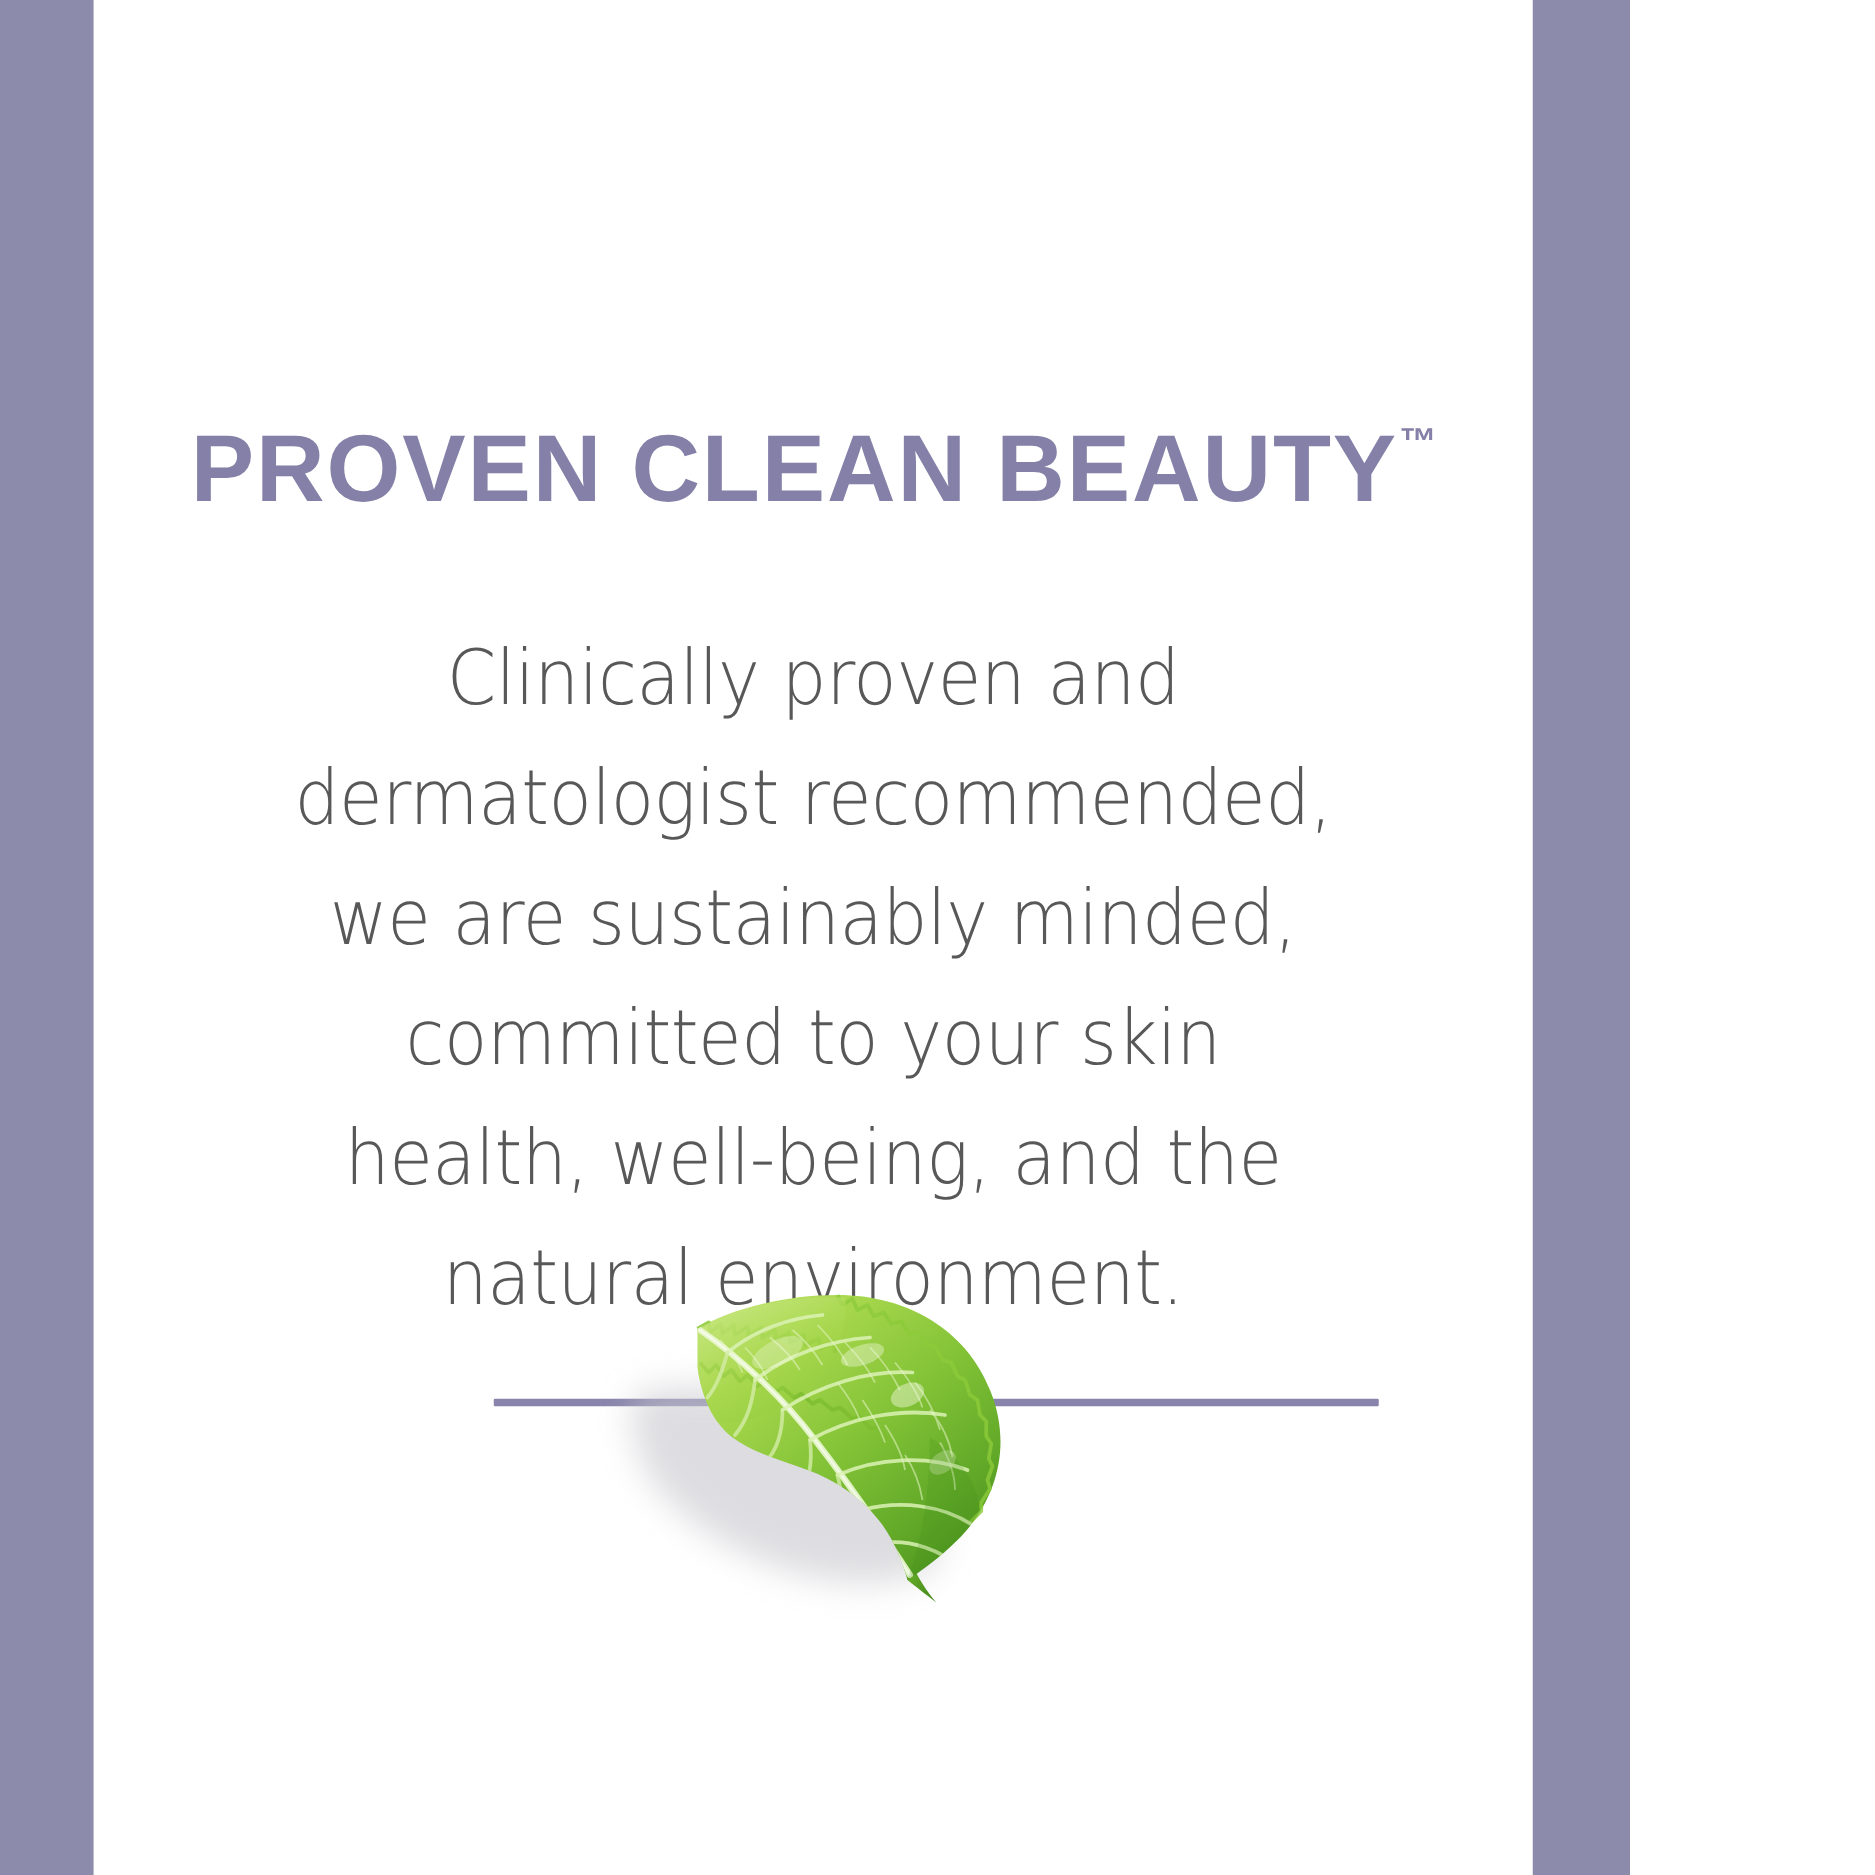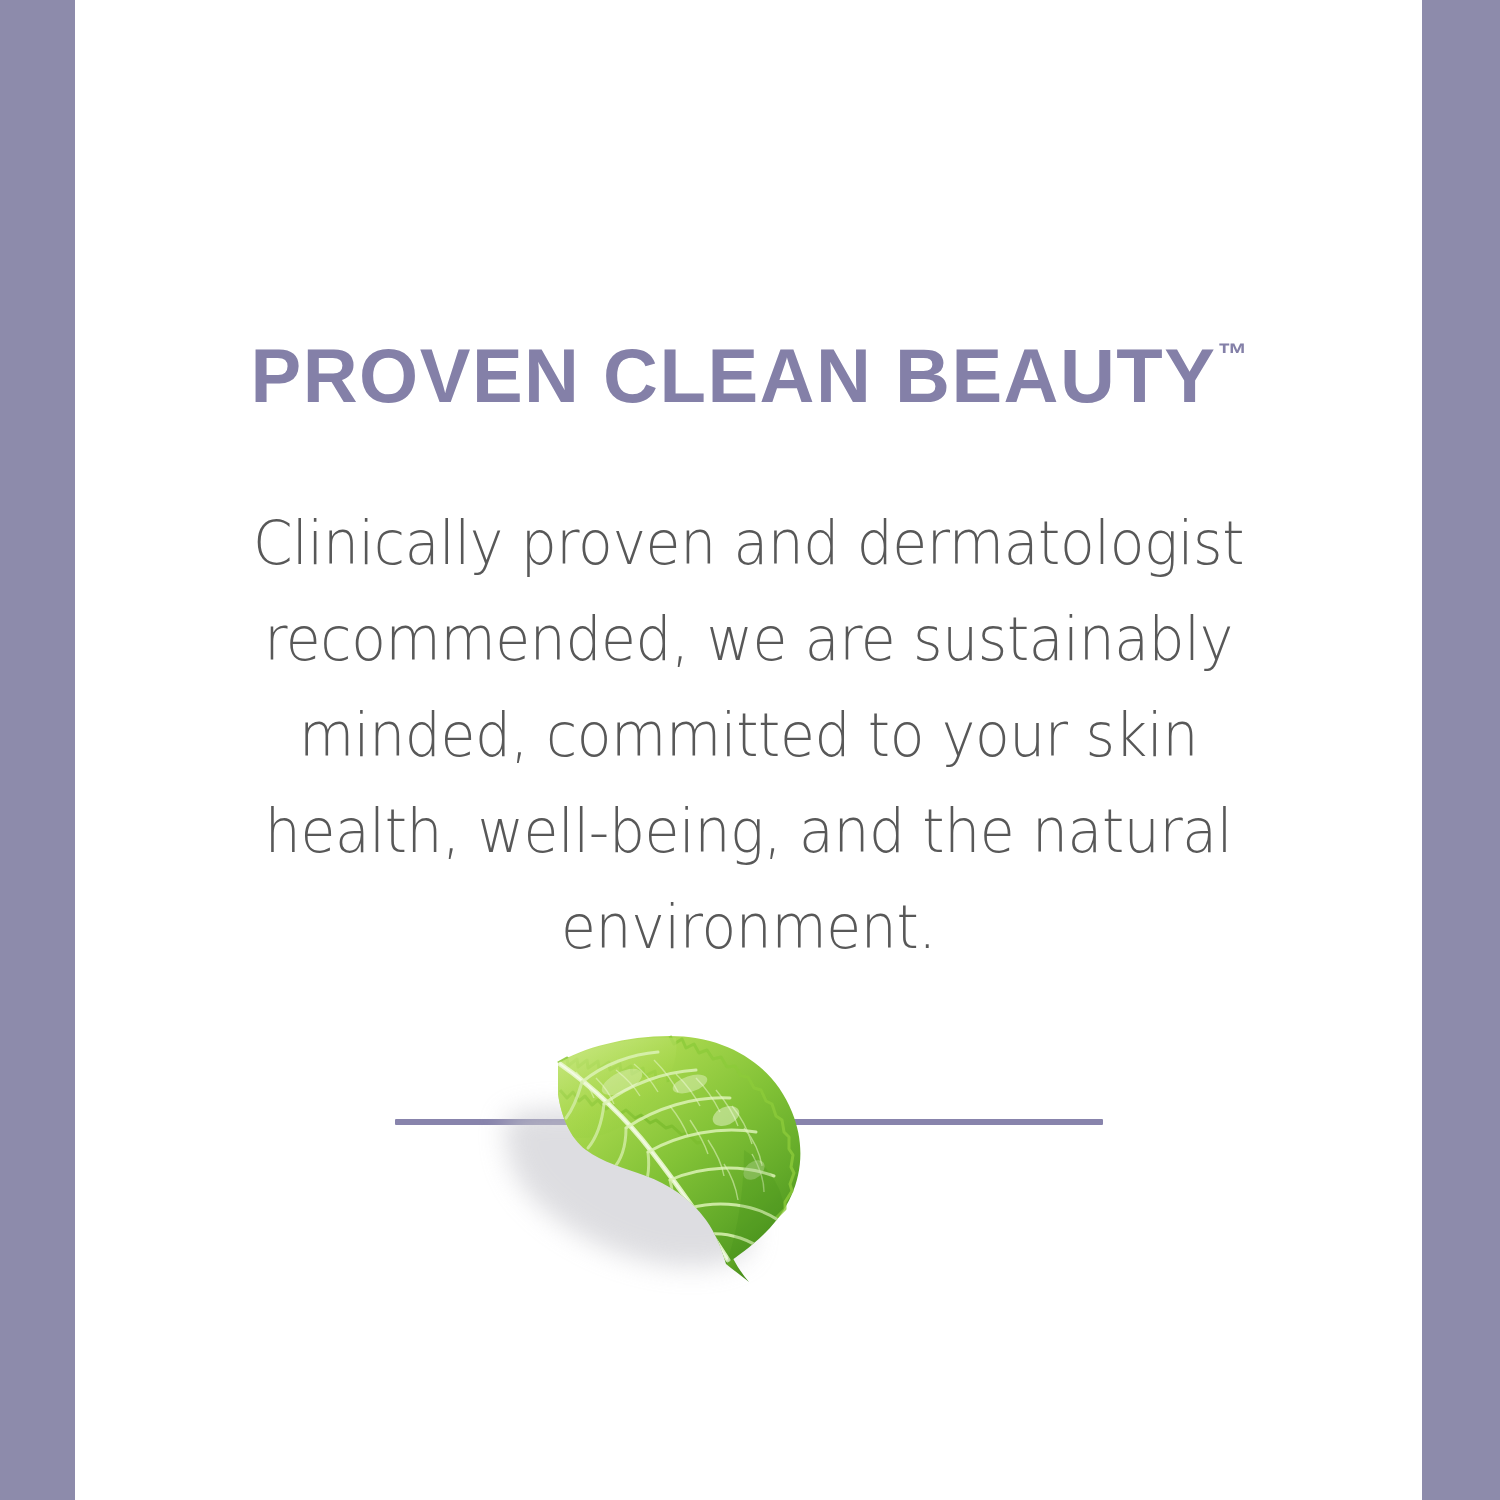--- a/index.html
+++ b/index.html
@@ -6,21 +6,21 @@
 
   html, body {
     width:1500px; height:1500px;
     background:#ffffff;
     font-family:"Liberation Sans", sans-serif;
     overflow:hidden;
   }
 
   #stage {
     position:relative;
-    width:1500px; height:1500px;
+    width:1304px; height:1500px;
     background:#ffffff;
     padding-left:30px;
   }
 
   
   .side-bar {
     position:absolute;
     top:0; bottom:0;
     background:#8d8bab;
   }

